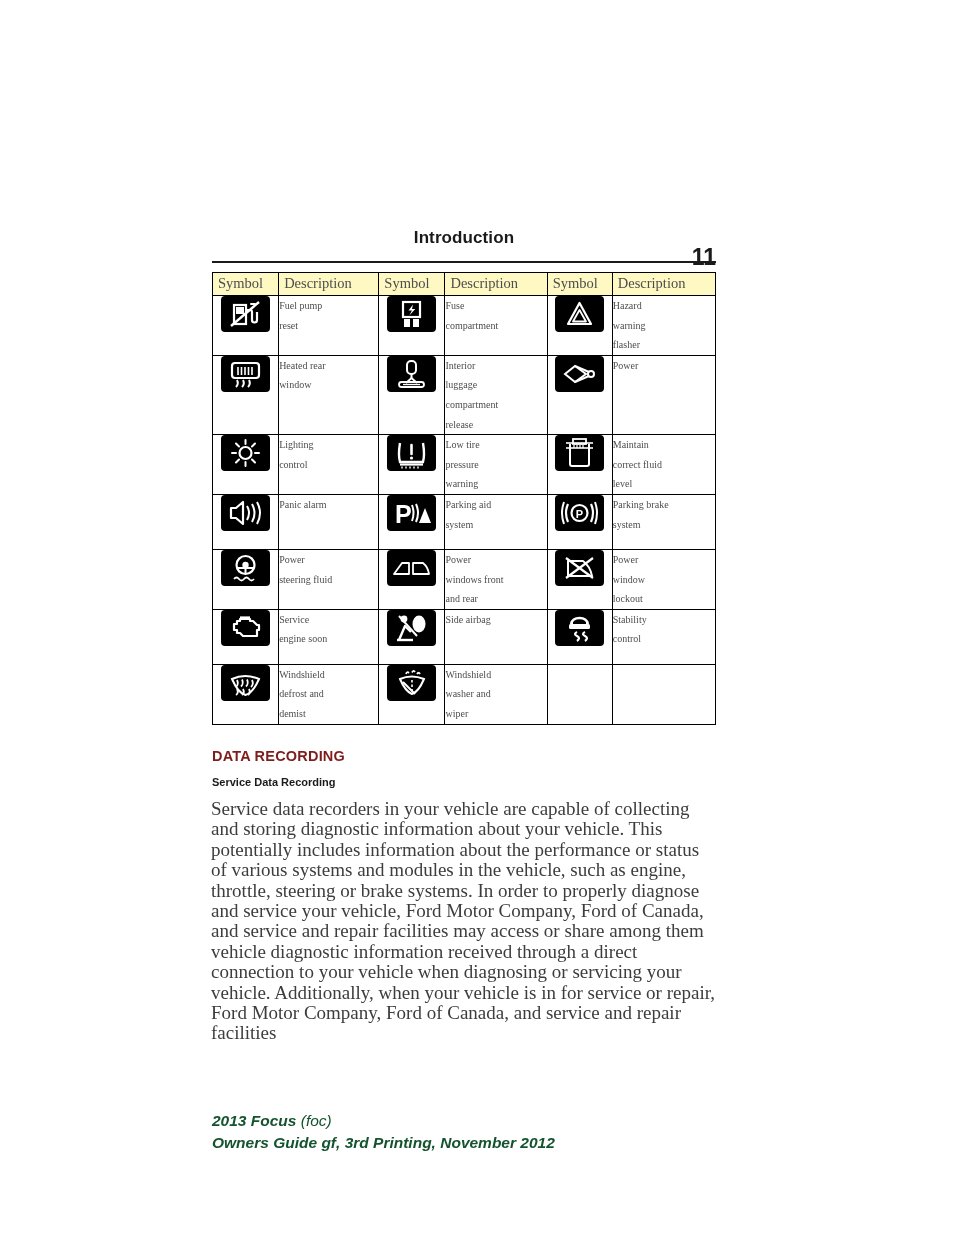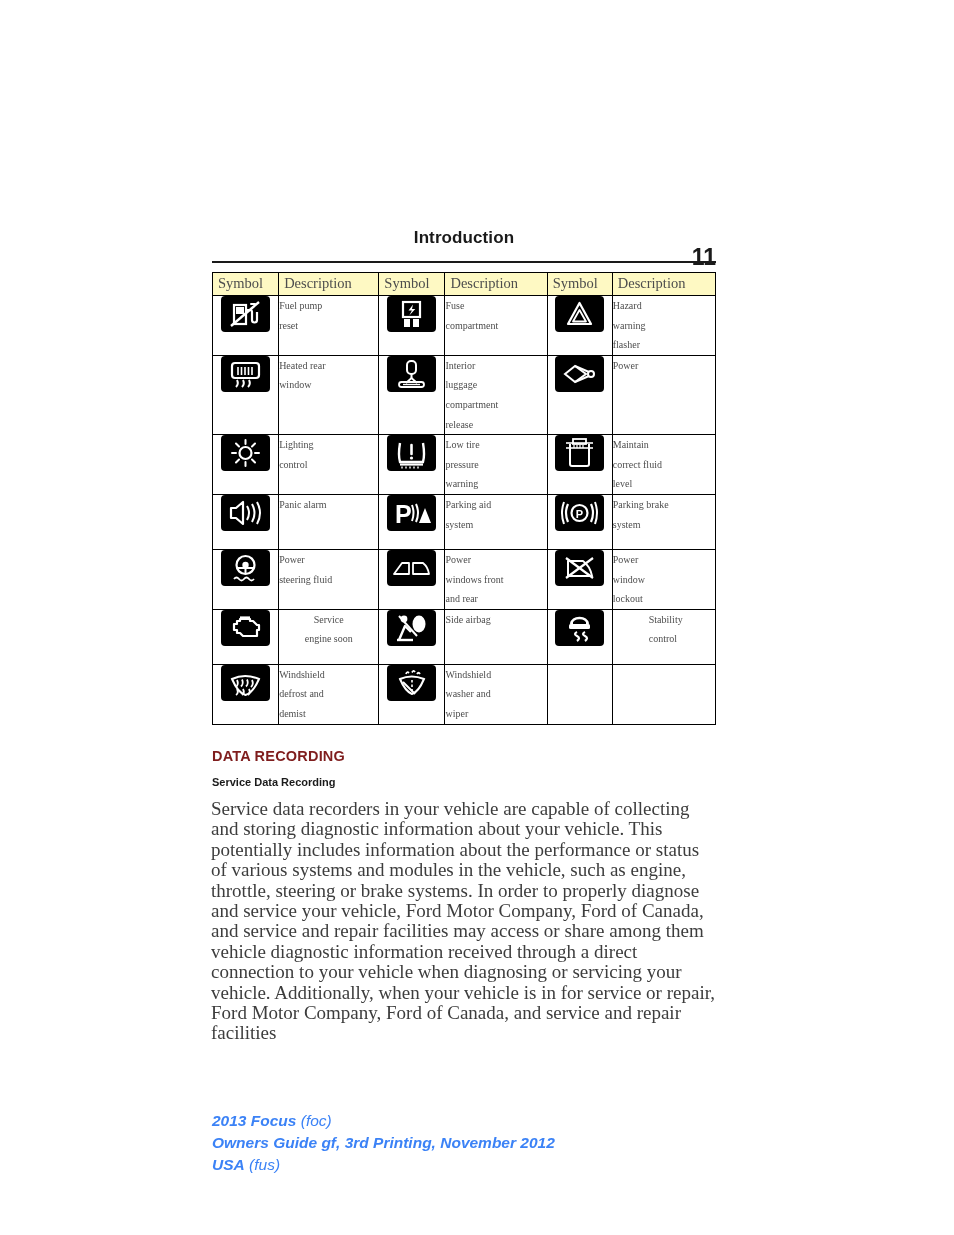--- a/index.html
+++ b/index.html
@@ -155,21 +155,21 @@
 
   
   .footer {
     position: absolute;
     left: 212px;
     top: 1110px;
     font-family: "Liberation Sans", sans-serif;
     font-size: 15.5px;
     line-height: 22px;
     font-style: italic;
-    color: #3b82f6;
+    color: #14532d;
   }
   .footer b { font-weight: bold; font-style: italic; }
   .footer .lt { font-weight: normal; font-style: italic; }
 </style>
 </head>
 <body>
 
 <div class="page">
 
   <div class="header">
@@ -409,21 +409,21 @@
 
       <tr>
         <td class="sym-cell">
           <span class="icon-box">
             <svg viewBox="0 0 49 36">
               <path d="M16 11 h3 v-2 h10 v2 h3 l4 4 h2 v5 h-2 v6 h-14 l-3 -3 h-3 v-3 h-3 v-6 h3 z" fill="none" stroke="#fff" stroke-width="2.2" stroke-linejoin="round"></path>
               <path d="M19 7.5 h10" stroke="#fff" stroke-width="2.2"></path>
             </svg>
           </span>
         </td>
-        <td class="desc-cell" style="white-space: pre-line; text-align: center;">Service
+        <td class="desc-cell" style="white-space: pre-line;">Service
 engine soon</td>
 
         <td class="sym-cell">
           <span class="icon-box">
             <svg viewBox="0 0 49 36">
               <circle cx="17" cy="9" r="3.4" fill="#fff"></circle>
               <path d="M12 30 L18 16 L24 22" fill="none" stroke="#fff" stroke-width="2.4" stroke-linejoin="round"></path>
               <path d="M10 30 h16" stroke="#fff" stroke-width="2.4"></path>
               <ellipse cx="32" cy="14" rx="6.5" ry="8.5" fill="#fff"></ellipse>
               <line x1="12" y1="6" x2="30" y2="26" stroke="#fff" stroke-width="2"></line>
@@ -436,21 +436,21 @@
           <span class="icon-box">
             <svg viewBox="0 0 49 36">
               <path d="M16 14 q1.5 -6 8.5 -6 q7 0 8.5 6" fill="none" stroke="#fff" stroke-width="2.4"></path>
               <rect x="14" y="14" width="21" height="5" rx="1.5" fill="#fff"></rect>
               <path d="M17 11 v5 M32 11 v5" stroke="#fff" stroke-width="2"></path>
               <path d="M22 22 q-4 2 0 4 q4 2 0 5" fill="none" stroke="#fff" stroke-width="2.2"></path>
               <path d="M30 22 q-4 2 0 4 q4 2 0 5" fill="none" stroke="#fff" stroke-width="2.2"></path>
             </svg>
           </span>
         </td>
-        <td class="desc-cell" style="white-space: pre-line; padding-left: 36px;">Stability
+        <td class="desc-cell" style="white-space: pre-line;">Stability
 control</td>
       </tr>
 
       <tr>
         <td class="sym-cell">
           <span class="icon-box">
             <svg viewBox="0 0 49 36">
               <path d="M11 14 q13 -6 27 0 q-6 14 -13.5 16 Q17 28 11 14 Z" fill="none" stroke="#fff" stroke-width="2"></path>
               <path d="M16 15 q2 4 -1 7 M21 14.5 q2 4 -1 7 M26 14.5 q2 4 -1 7 M31 15 q2 4 -1 7" fill="none" stroke="#fff" stroke-width="1.8"></path>
               <path d="M16 24 q2 4 -1 6 M22 24 q2 4 -1 6 M28 24 q2 4 -1 6" fill="none" stroke="#fff" stroke-width="1.8"></path>
@@ -487,19 +487,15 @@
   <div class="body-copy">Service data recorders in your vehicle are capable of collecting and storing diagnostic information about your vehicle. This potentially includes information about the performance or status of various systems and modules in the vehicle, such as engine, throttle, steering or brake systems. In order to properly diagnose and service your vehicle, Ford Motor Company, Ford of Canada, and service and repair facilities may access or share among them vehicle diagnostic information received through a direct connection to your vehicle when diagnosing or servicing your vehicle. Additionally, when your vehicle is in for service or repair, Ford Motor Company, Ford of Canada, and service and repair facilities</div>
 
   <div class="footer">
     <div>
       <b>2013 Focus</b>
       <span class="lt">(foc)</span>
     </div>
     <div>
       <b>Owners Guide gf, 3rd Printing, November 2012</b>
     </div>
-    <div>
-      <b>USA</b>
-      <span class="lt">(fus)</span>
-    </div>
   </div>
 
 </div>
 
 </body></html>

